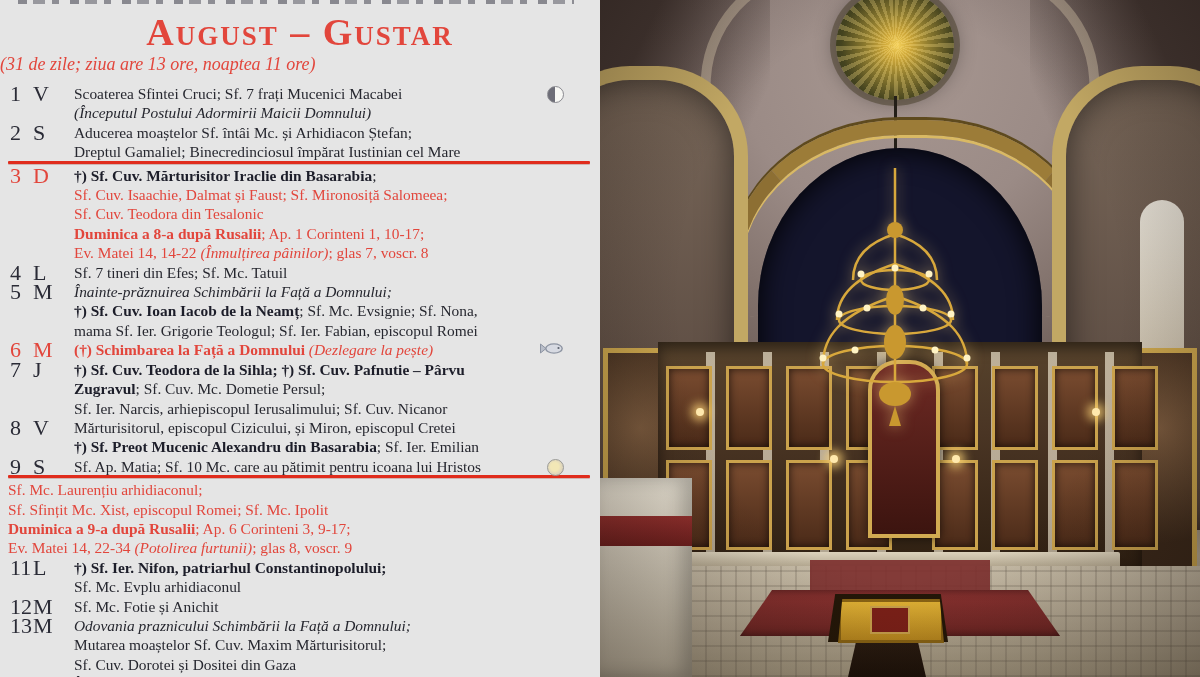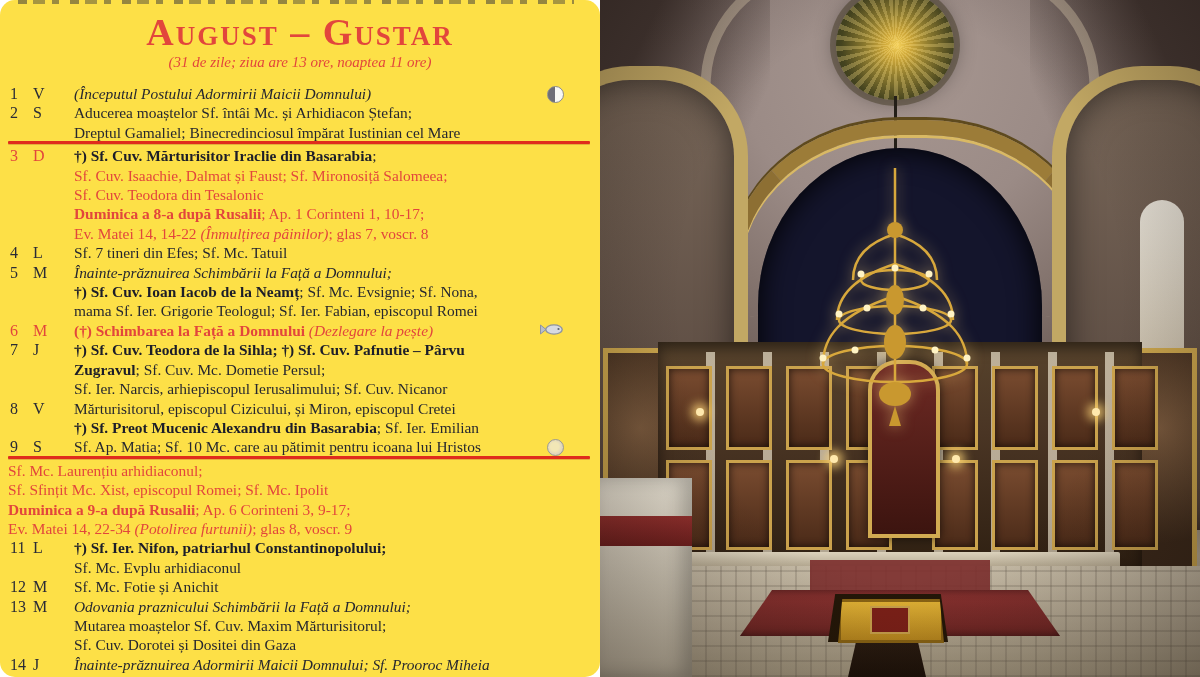--- a/index.html
+++ b/index.html
@@ -1,31 +1,31 @@
 <!DOCTYPE html>
 <html><head>
 <meta charset="utf-8">
 <style>
   html,body{margin:0;padding:0;}
   .wrap{width:1200px;height:677px;display:flex;overflow:hidden;background:#fff;
         font-family:"Liberation Serif", serif;position:relative;}
   
-  .calendar{width:600px;height:677px;position:relative;background:#fde047;overflow:hidden;border-radius:15px;}
+  .calendar{width:600px;height:677px;position:relative;background:#e5e5e5;overflow:hidden;}
   .top-clip{position:absolute;top:0;left:18px;right:26px;height:7px;opacity:.55;
     background:
       repeating-linear-gradient(90deg, rgba(42,42,56,.9) 0 9px, transparent 9px 15px,
         rgba(42,42,56,.75) 15px 27px, transparent 27px 34px, rgba(42,42,56,.85) 34px 41px, transparent 41px 52px);
     background-size:100% 4px;background-repeat:no-repeat;}
   .cal-title{position:absolute;top:12px;left:0;width:100%;text-align:center;
     color:#e2463c;font-weight:bold;font-variant:small-caps;font-size:38px;letter-spacing:2px;line-height:40px;}
-  .cal-subtitle{position:absolute;top:54px;left:0;width:100%;text-align:center;
-    color:#e2463c;font-style:italic;font-size:15px;}
+  .cal-subtitle{position:absolute;top:54px;left:0;width:100%;text-align:left;
+    color:#e2463c;font-style:italic;font-size:18px;}
   .cal-body{position:absolute;top:84px;left:8px;right:6px;}
   .row{display:flex;}
-  .date{width:64px;flex-shrink:0;font-size:16px;color:#2a2b36;line-height:19.4px;padding-left:2px;}
+  .date{width:64px;flex-shrink:0;font-size:22px;color:#2a2b36;line-height:19.4px;padding-left:2px;}
   .date .num{display:inline-block;min-width:23px;}
   .date .dow{display:inline-block;}
   .red-date .date{color:#e2463c;}
   .content{flex:1;font-size:15.4px;color:#26272f;position:relative;}
   .line{line-height:19.4px;white-space:nowrap;position:relative;}
   .b{font-weight:bold;color:#1c1d29;}
   .i{font-style:italic;}
   .r{color:#e2463c;text-align:right;}
   .b.r{color:#e2463c;}
   .separator{height:3px;background:#e02c1c;margin:0 4px 2px 0;margin-top:-1px;border-radius:1px;
@@ -117,21 +117,21 @@
 <div class="wrap">
 
   <div class="calendar">
     <div class="top-clip"></div>
     <div class="cal-title">August – Gustar</div>
     <div class="cal-subtitle">(31 de zile; ziua are 13 ore, noaptea 11 ore)</div>
     <div class="cal-body">
         <div class="row">
           <div class="date"><span class="num">1</span><span class="dow">V</span></div>
           <div class="content">
-            <div class="line"><span class="cal-icon icon-last-quarter-moon"></span></div>
+            <div class="line"><span>Scoaterea Sfintei Cruci; Sf. 7 frați Mucenici Macabei</span><span class="cal-icon icon-last-quarter-moon"></span></div>
             <div class="line"><span class="i">(Începutul Postului Adormirii Maicii Domnului)</span></div>
           </div>
         </div>
         <div class="row">
           <div class="date"><span class="num">2</span><span class="dow">S</span></div>
           <div class="content">
             <div class="line"><span>Aducerea moaștelor Sf. întâi Mc. și Arhidiacon Ștefan;</span></div>
             <div class="line"><span>Dreptul Gamaliel; Binecredinciosul împărat Iustinian cel Mare</span></div>
           </div>
         </div>

